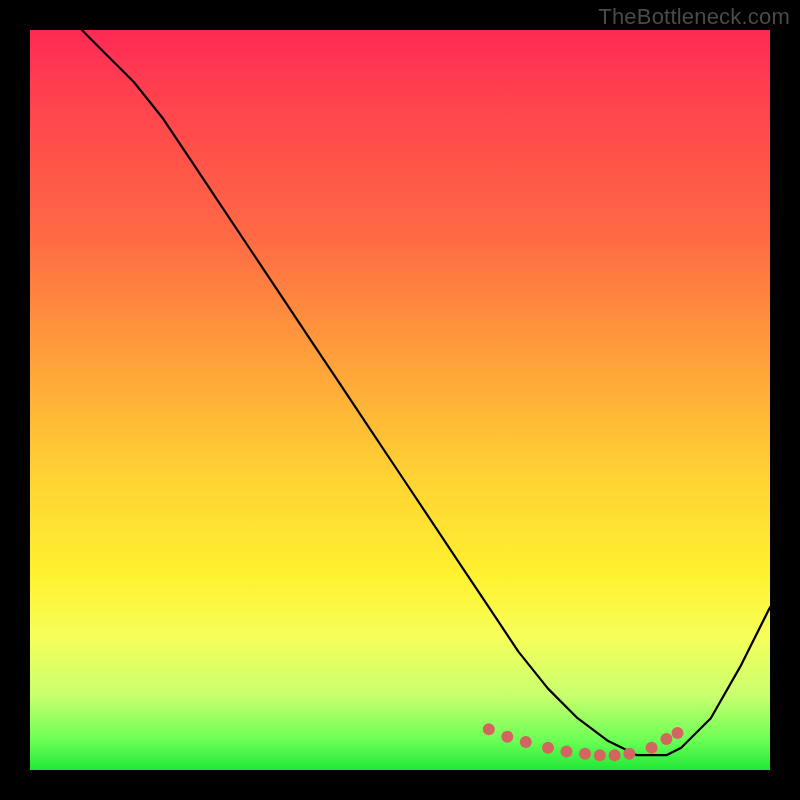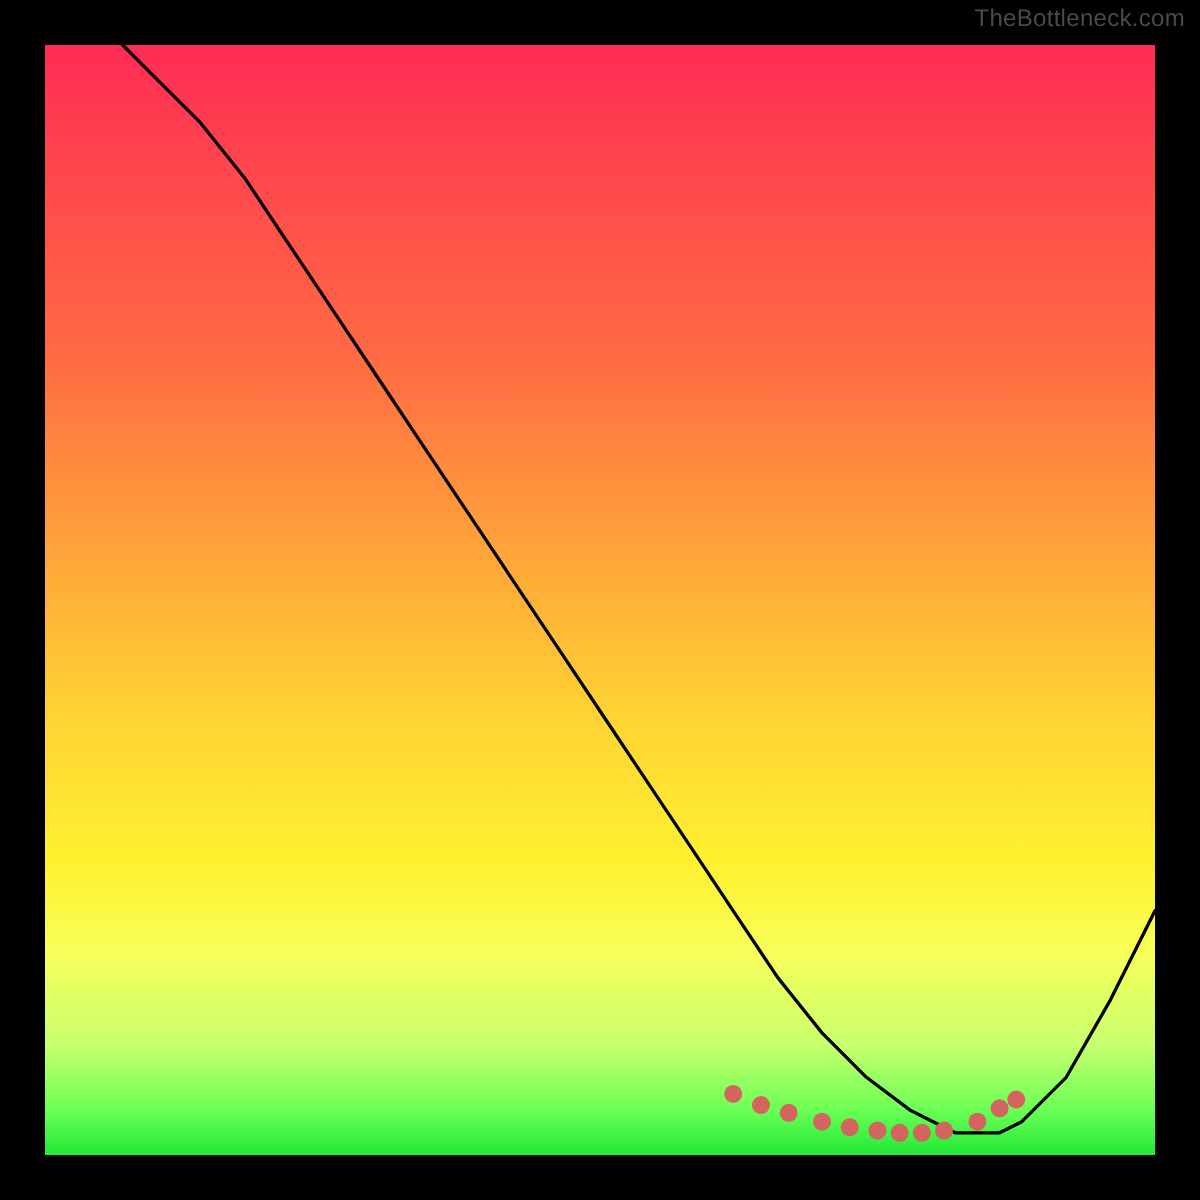--- a/index.html
+++ b/index.html
@@ -38,21 +38,21 @@
       #c8ff6e 90%,
       #6bff55 96%,
       #20e836 100%
     );
   }
   .watermark {
     position: absolute;
     top: 4px;
     right: 10px;
     color: #4a4a4a;
-    font-size: 16px;
+    font-size: 22px;
     font-weight: 500;
     letter-spacing: 0.2px;
     user-select: none;
   }
   svg.curve {
     position: absolute;
     left: 0;
     top: 0;
     width: 740px;
     height: 740px;

